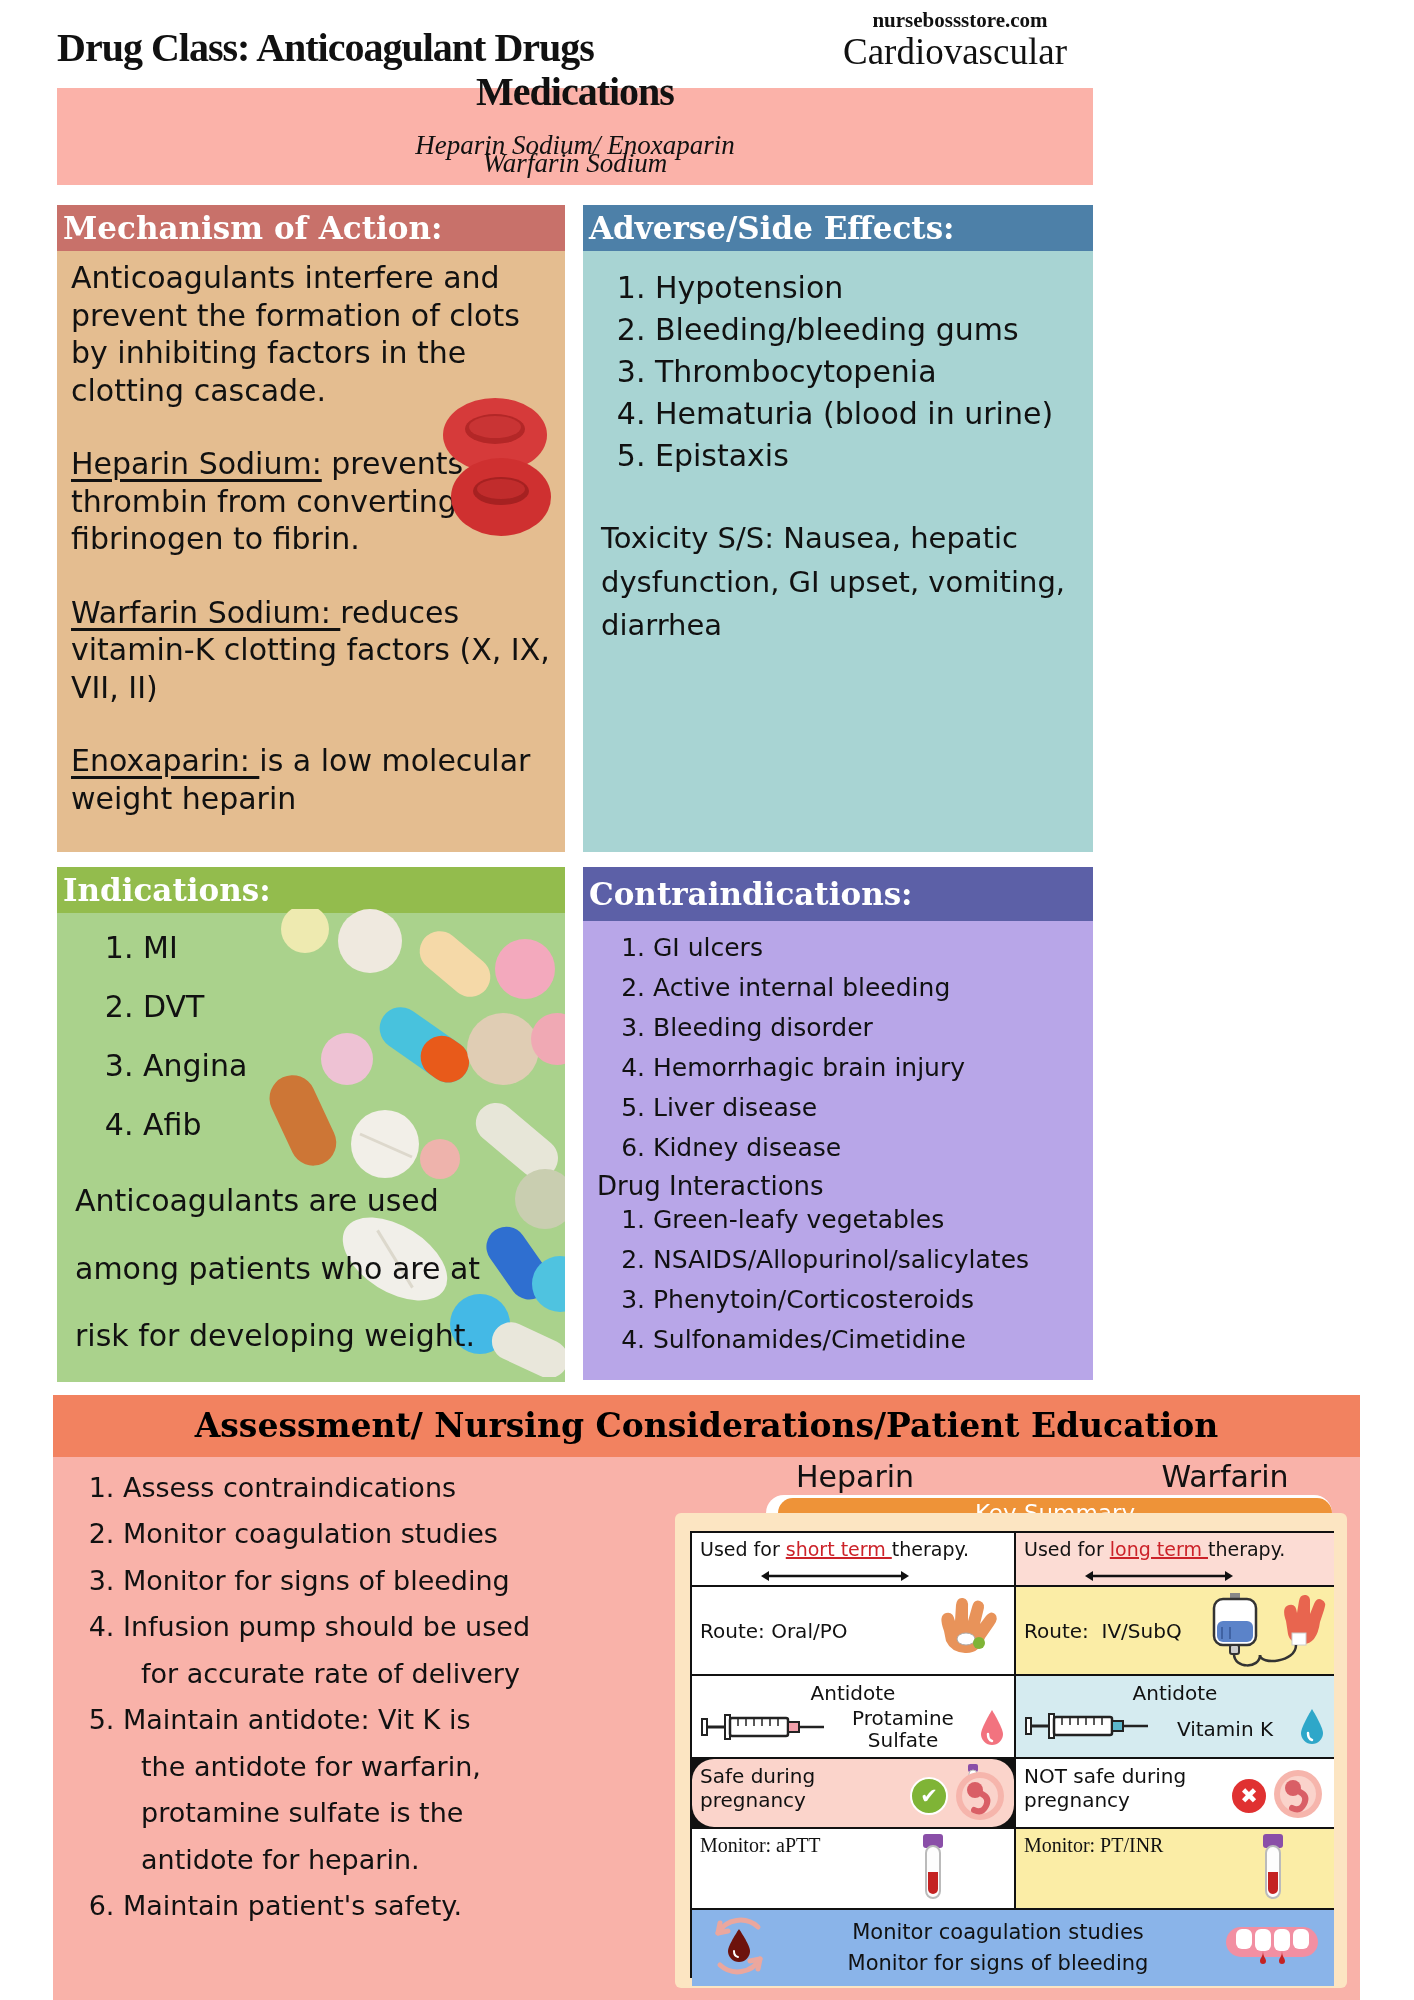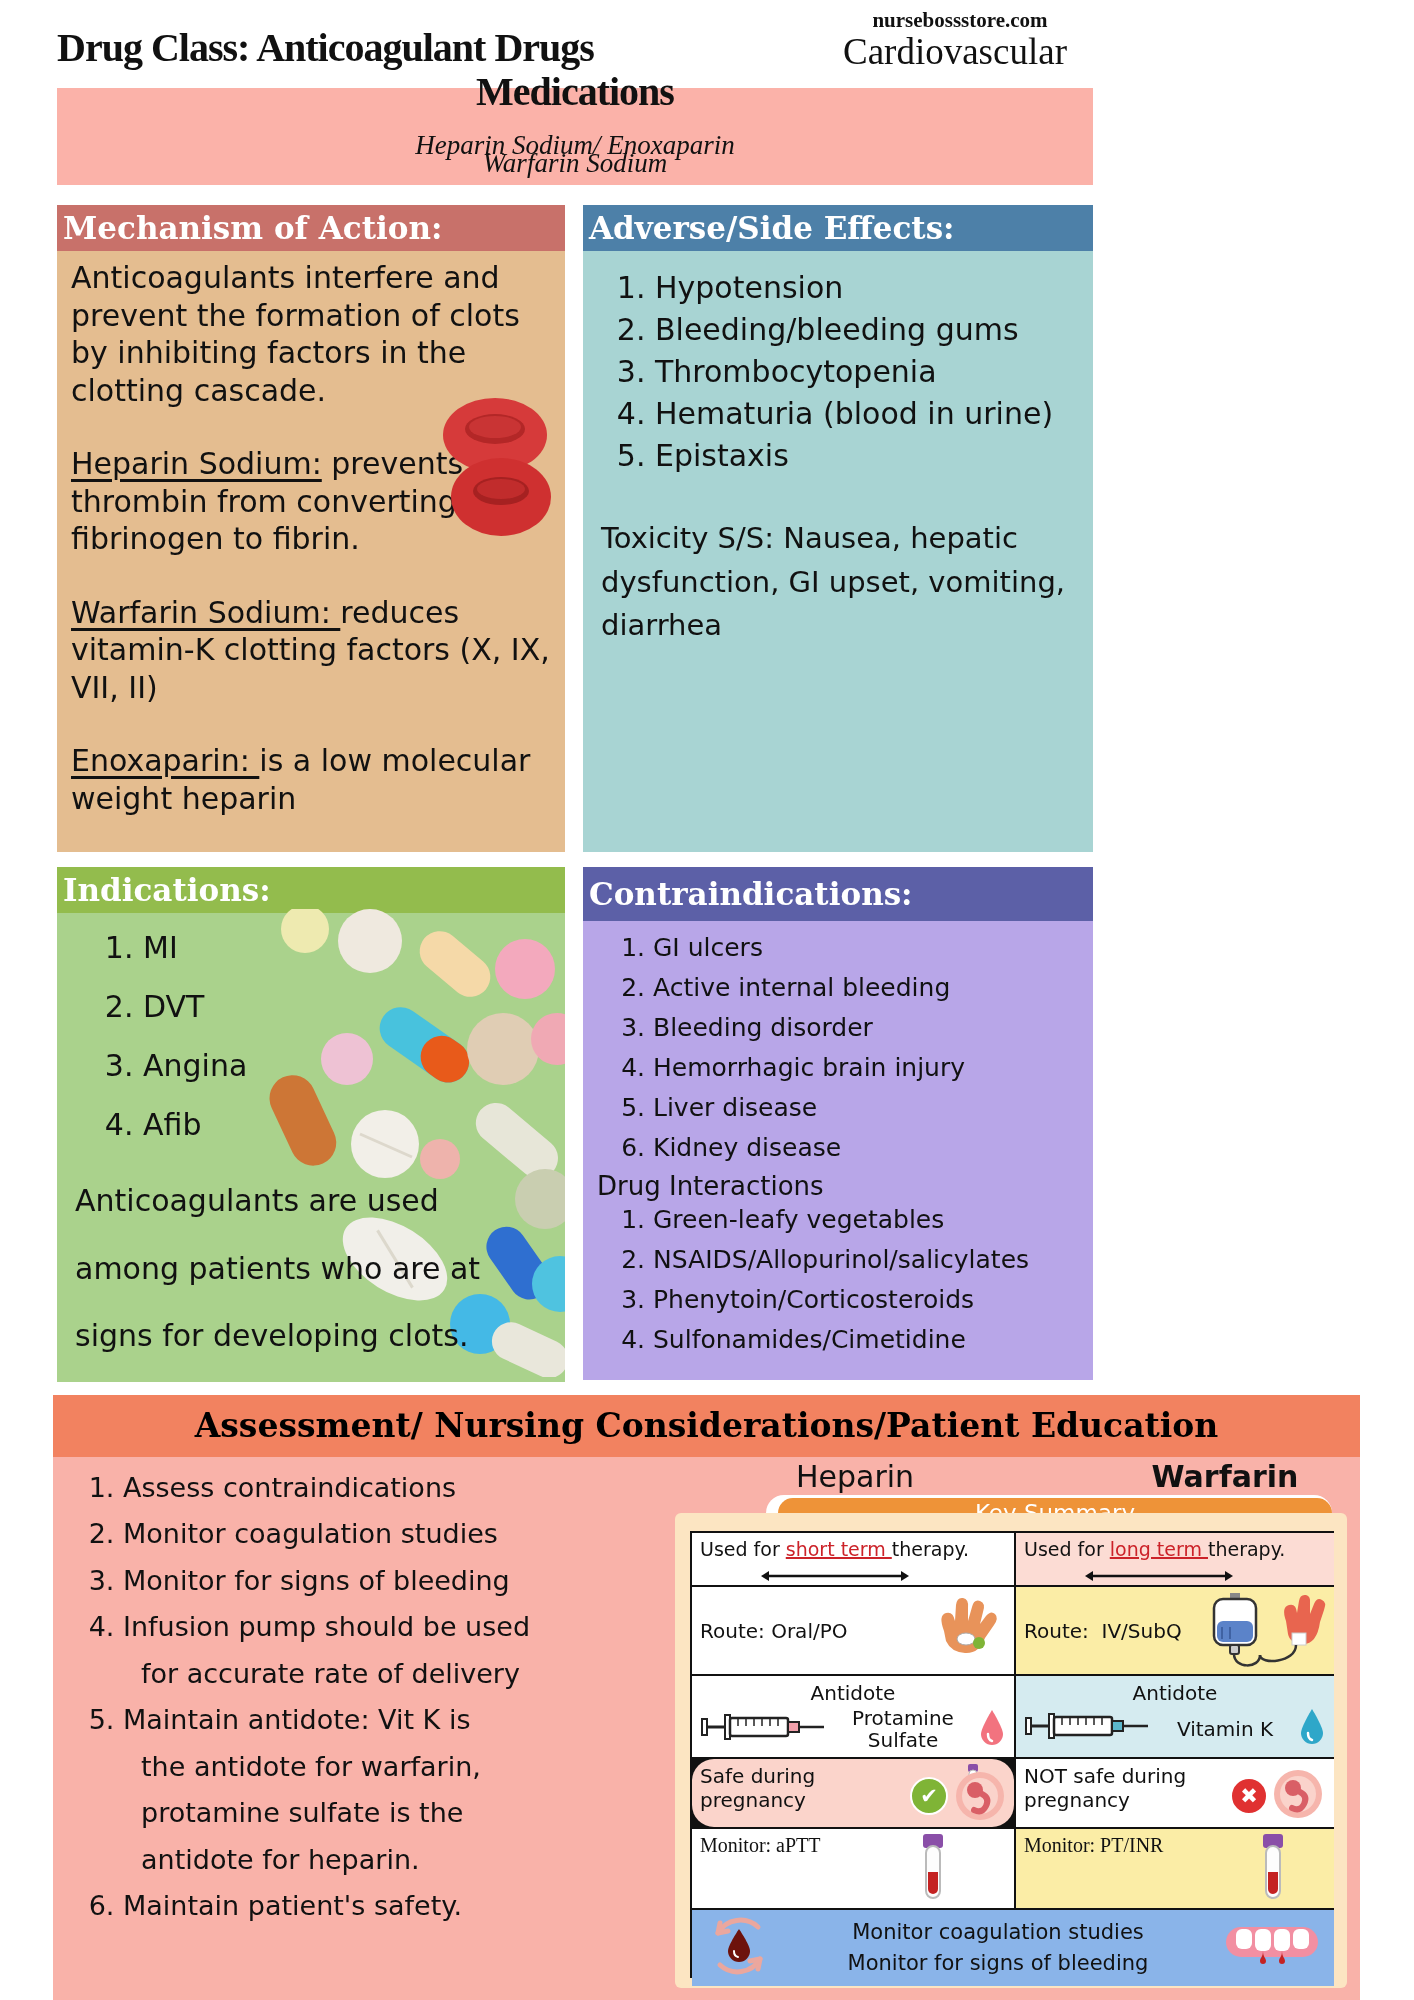--- a/index.html
+++ b/index.html
@@ -55,21 +55,21 @@
   
   .assess{left:53px;top:1395px;width:1307px;height:605px;background:#f9b2a9;}
   .assess-hdr{position:absolute;left:0;top:0;width:100%;height:62px;background:#f28260;color:#000000;
               font-size:33px;line-height:62px;text-align:center;}
   .alist{position:absolute;left:26px;top:70px;width:600px;font-size:27px;line-height:1.72;}
   .alist ol{margin:0;padding-left:44px;}
   .alist .ln{display:block;}
   .alist .cont{margin-left:18px;}
 
   .druglabel{position:absolute;width:220px;text-align:center;font-size:30px;top:64px;}
-  .dl-hep{left:692px;} .dl-war{left:1062px;font-weight:bold;}
+  .dl-hep{left:692px;} .dl-war{left:1062px;}
   .pill-outer{position:absolute;left:713px;top:100px;width:566px;height:36px;background:#fff;border-radius:18px;}
   .pill-inner{position:absolute;left:12px;top:3px;right:0;bottom:3px;background:#ee9338;border-radius:15px;
               color:#fff;font-size:23px;text-align:center;line-height:30px;}
   .peach{position:absolute;left:622px;top:118px;width:672px;height:475px;background:#fce5c2;border-radius:6px;}
 
   .ktable{position:absolute;left:15px;top:18px;width:640px;height:443px;
           display:grid;grid-template-columns:322px 318px;grid-template-rows:52px 87px 81px 68px 79px 76px;
           border:2px solid #111;background:#111;grid-gap:2px;}
   .cell{background:#fff;position:relative;padding:5px 8px;box-sizing:border-box;font-size:20px;overflow:hidden;}
   .cell.pink1{background:#fcdcd4;} .cell.yellow{background:#fbeda6;}
@@ -145,21 +145,21 @@
     <div class="secbod hand">
       <ol>
         <li>MI</li>
         <li>DVT</li>
         <li>Angina</li>
         <li>Afib</li>
       </ol>
       <div class="note">
         <span style="display:block">Anticoagulants are used</span>
         <span style="display:block">among patients who are at</span>
-        <span style="display:block">signs for developing clots.</span>
+        <span style="display:block">risk for developing weight.</span>
       </div>
       <div class="abs pills">
         <svg width="300" height="468" viewBox="0 0 300 468">
           <circle cx="40" cy="20" r="24" fill="#eeeab0"></circle>
           <circle cx="105" cy="32" r="32" fill="#efe9df"></circle>
           <g transform="rotate(40 190 55)">
               <rect x="150" y="35" width="80" height="40" rx="20" fill="#f5d9a8"></rect>
             </g>
           <circle cx="260" cy="60" r="30" fill="#f3a9bd"></circle>
           <g transform="rotate(35 160 135)">

